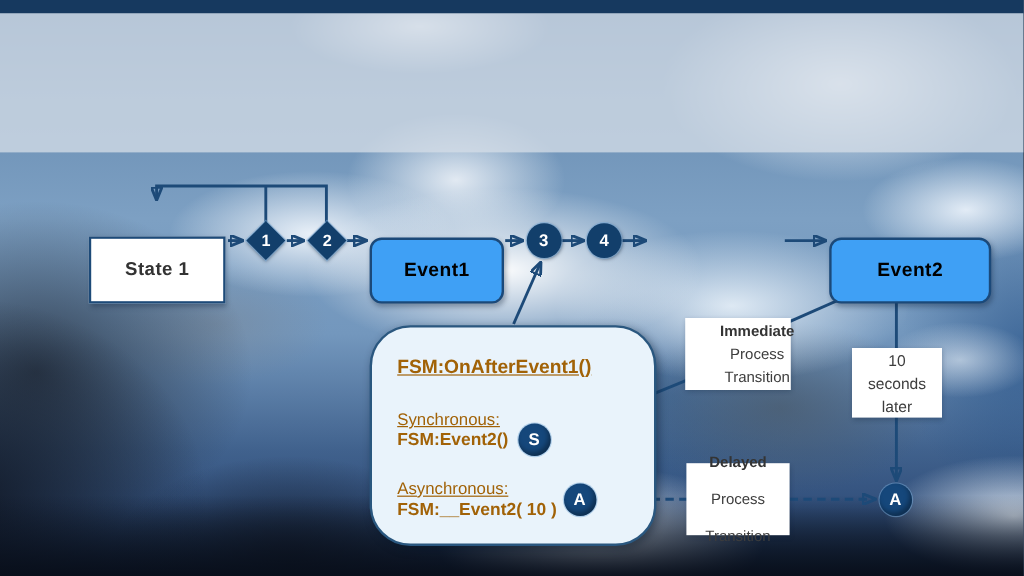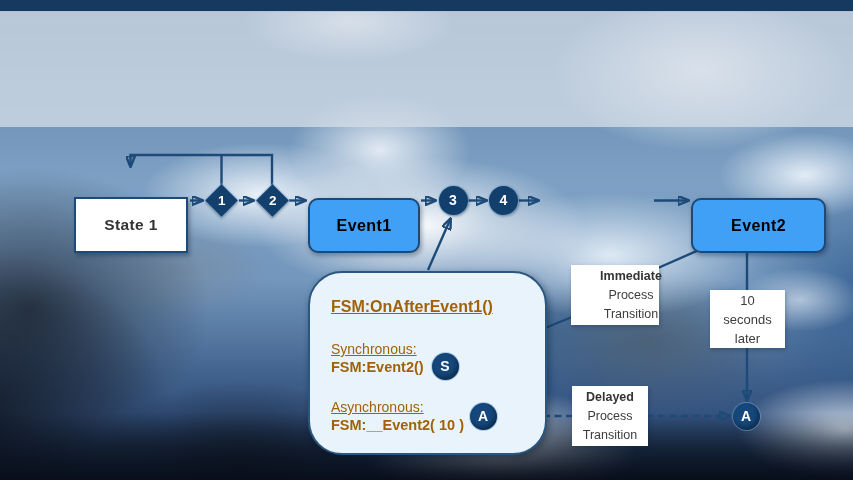--- a/index.html
+++ b/index.html
@@ -190,21 +190,21 @@
     <span>Process</span>
     <span>Transition</span>
   </div>
 
   <div class="abs callout" style="left:710px;top:290px;width:75px;height:58px;font-size:13px;">
     <span>10</span>
     <span>seconds</span>
     <span>later</span>
   </div>
 
-  <div class="abs callout" style="left:572px;top:386px;width:76px;height:60px;">
+  <div class="abs callout" style="left:572px;top:386px;width:86px;height:60px;gap:12px;">
     <span class="b">Delayed</span>
     <span>Process</span>
     <span>Transition</span>
   </div>
 
   <div class="abs badge" style="left:732.5px;top:402.5px;">
     <span>A</span>
   </div>
 
 </div>

